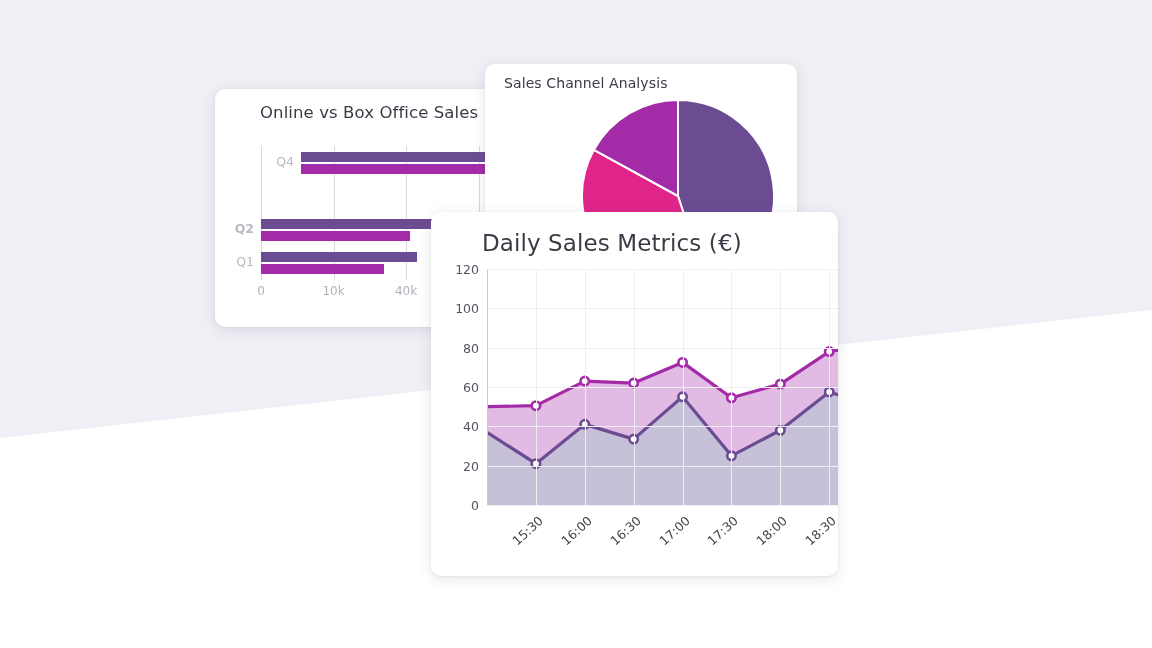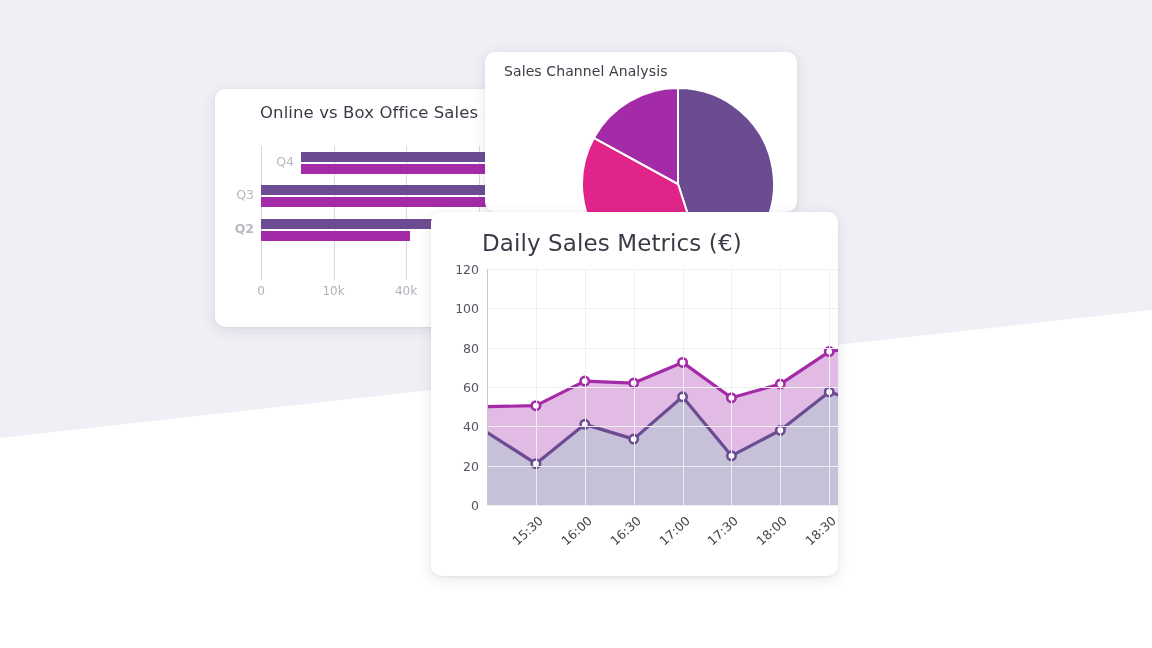--- a/index.html
+++ b/index.html
@@ -83,21 +83,21 @@
     position: absolute;
     top: 138px;
     color: #b1b1ba;
     font-size: 12px;
     transform: translateX(-50%);
     white-space: nowrap;
   }
 
   
   #card-pie {
-    left: 485px; top: 52px;
+    left: 485px; top: 64px;
     width: 312px; height: 160px;
     z-index: 2;
     text-decoration: underline;
   }
   #card-pie .card-title {
     left: 19px; top: 11px;
     font-size: 14px;
   }
   .pie-wrap {
     position: absolute;
@@ -166,29 +166,29 @@
     <div class="bar-plot" id="bar-plot">
         <div class="bar-vgrid" style="left: 0px;"></div>
         <div class="bar-xlabel" style="left: 0px;">0</div>
         <div class="bar-vgrid" style="left: 72.5px;"></div>
         <div class="bar-xlabel" style="left: 72.5px;">10k</div>
         <div class="bar-vgrid" style="left: 145px;"></div>
         <div class="bar-xlabel" style="left: 145px;">40k</div>
         <div class="bar-vgrid" style="left: 217.5px;"></div>
         <div class="bar-xlabel" style="left: 217.5px;">30k</div>
         <div class="bar-vgrid" style="left: 290px;"></div>
+        <div class="bar-row" style="top: 100.5px; height: 33.5px;">
+          <div class="bar-ylabel" style="top: 7.75px;">Q1</div>
+          <div class="bar-rect bar-a" style="top: 5.75px; left: 0px; width: 155.875px; background: rgb(107, 76, 147);"></div>
+          <div class="bar-rect bar-b" style="top: 17.75px; left: 0px; width: 123.25px; background: rgb(163, 43, 168);"></div>
+        </div>
         <div class="bar-row" style="top: 67px; height: 33.5px; font-weight: bold;">
           <div class="bar-ylabel" style="top: 7.75px;">Q2</div>
           <div class="bar-rect bar-a" style="top: 5.75px; left: 0px; width: 250.125px; background: rgb(107, 76, 147);"></div>
           <div class="bar-rect bar-b" style="top: 17.75px; left: 0px; width: 148.625px; background: rgb(163, 43, 168);"></div>
-        </div>
-        <div class="bar-row" style="top: 33.5px; height: 33.5px;">
-          <div class="bar-ylabel" style="top: 7.75px;">Q3</div>
-          <div class="bar-rect bar-a" style="top: 5.75px; left: 0px; width: 257.375px; background: rgb(107, 76, 147);"></div>
-          <div class="bar-rect bar-b" style="top: 17.75px; left: 0px; width: 232px; background: rgb(163, 43, 168);"></div>
         </div>
         <div class="bar-row" style="top: 0px; height: 33.5px; margin-left: 40px;">
           <div class="bar-ylabel" style="top: 7.75px;">Q4</div>
           <div class="bar-rect bar-a" style="top: 5.75px; left: 0px; width: 300.875px; background: rgb(107, 76, 147);"></div>
           <div class="bar-rect bar-b" style="top: 17.75px; left: 0px; width: 253.75px; background: rgb(163, 43, 168);"></div>
         </div>
       </div>
   </div>
 
   <div class="card" id="card-pie">

